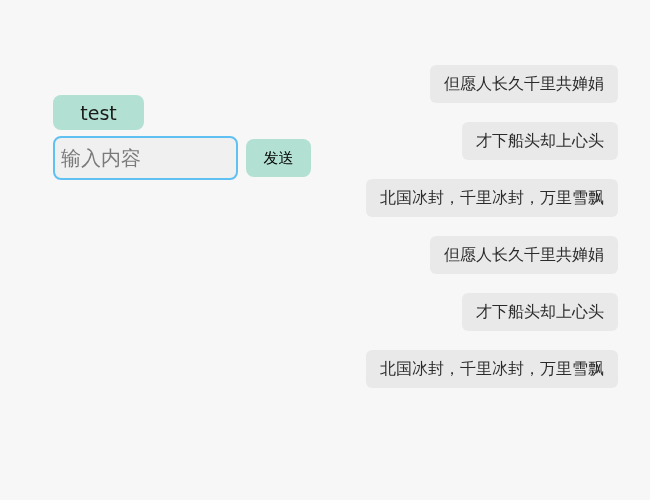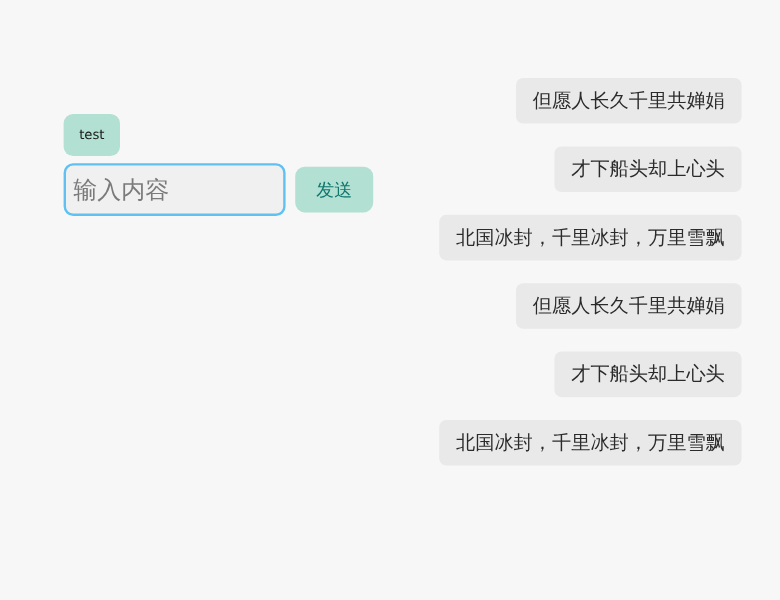--- a/index.html
+++ b/index.html
@@ -17,24 +17,24 @@
     position:relative;
     width:650px;
     height:500px;
     background:var(--page-bg);
     overflow:hidden;
   }
   
   .badge{
     position:absolute;
     left:53px; top:95px;
-    width:47px; height:35px;
+    width:91px; height:35px;
     background:var(--accent);
     border-radius:8px;
-    font-size:11px;
+    font-size:19px;
     color:#1a1a1a;
     display:flex;
     align-items:center;
     justify-content:center;
   }
   .msg-input{
     position:absolute;
     left:53px; top:136px;
     width:185px; height:44px;
     box-sizing:border-box;
@@ -52,21 +52,21 @@
     opacity:1;
   }
   .send-btn{
     position:absolute;
     left:246px; top:139px;
     width:65px; height:38px;
     background:var(--accent);
     border:none;
     border-radius:8px;
     font-size:15px;
-    color:#0f766e;
+    color:#000000;
     font-family:"DejaVu Sans","Liberation Sans",sans-serif;
     cursor:pointer;
     display:flex;
     align-items:center;
     justify-content:center;
   }
   
   .msg-list{
     position:absolute;
     top:65px;

